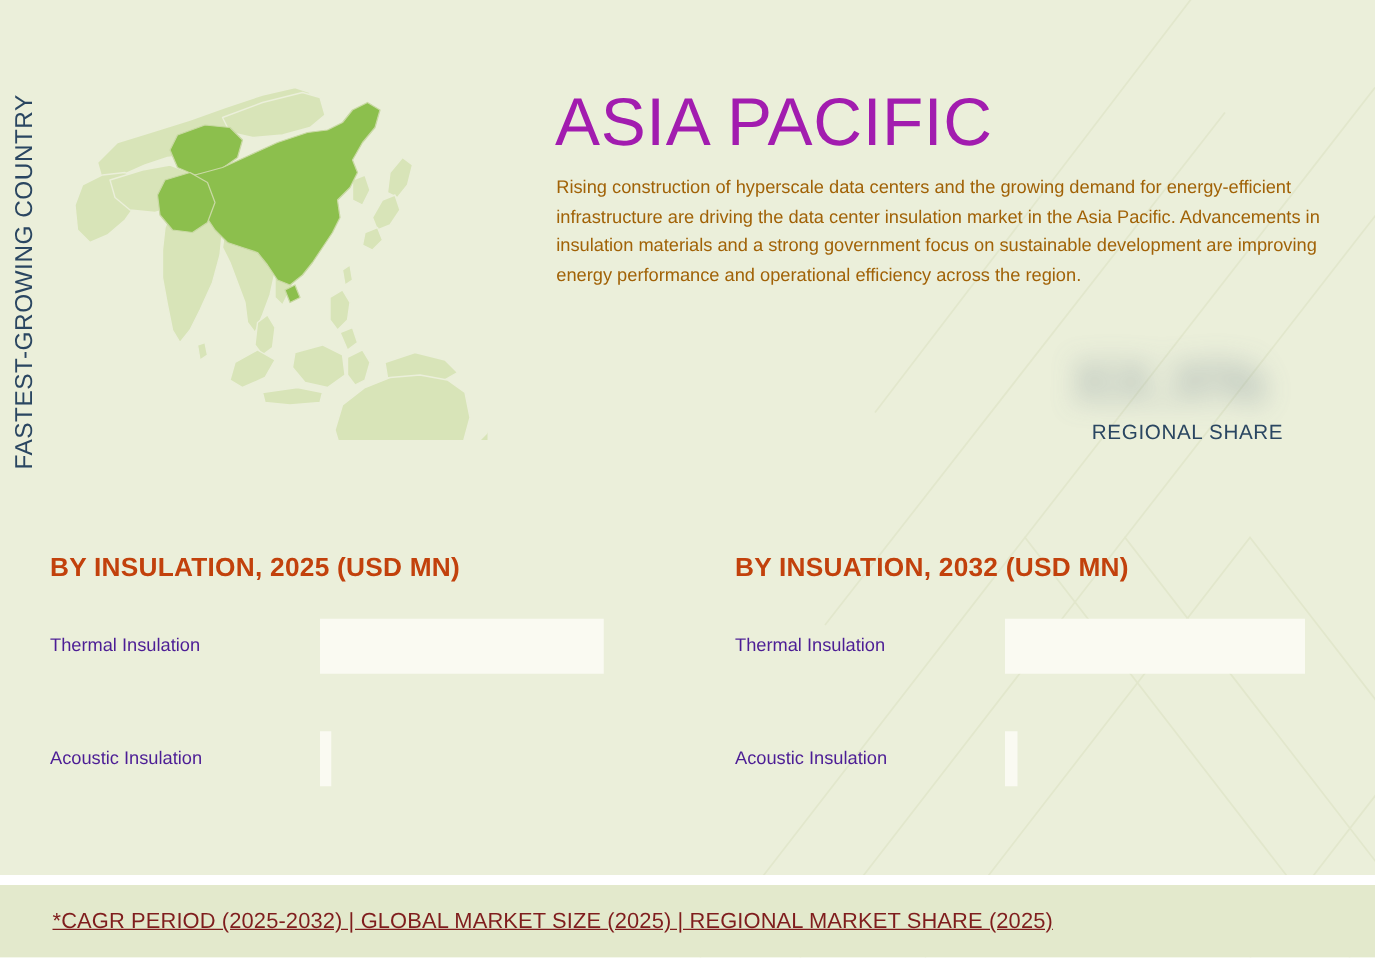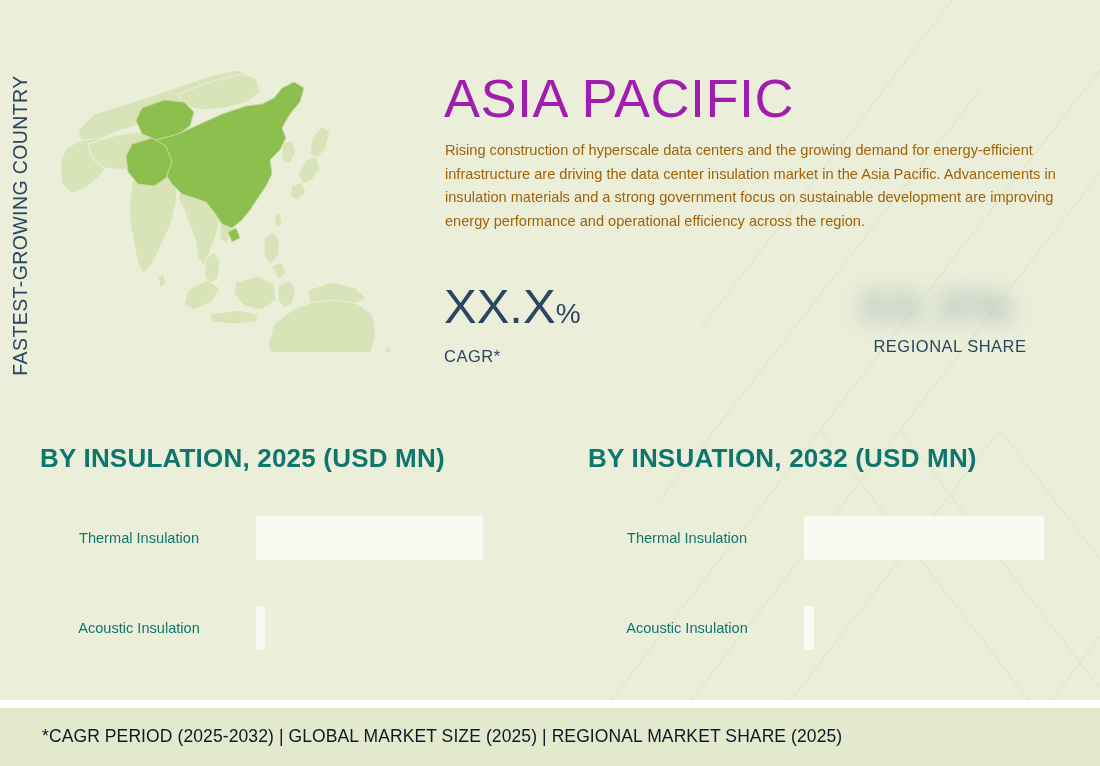--- a/index.html
+++ b/index.html
@@ -138,38 +138,38 @@
   #stat-size .stat-label { text-align:center; }
   #stat-share     { left:400px; width:220px; text-align:center; }
   #stat-share .stat-label { text-align:center; }
 
   
   .chart-block { position:absolute; z-index:5; }
   #chart-2025 { left:40px;  top:443px; width:500px; }
   #chart-2032 { left:588px; top:443px; width:500px; }
 
   .chart-title {
-    font-size:26px;
+    font-size:21px;
     font-weight:bold;
-    color:#0f766e;
+    color:#c2410c;
     letter-spacing:0.2px;
-    margin-bottom:42px;
+    margin-bottom:28px;
     white-space:nowrap;
   }
 
   .bar-row {
     display:flex;
     align-items:center;
     margin-bottom:46px;
     height:44px;
   }
   .bar-label {
     font-size:14.6px;
-    color:#0f766e;
-    text-align:center;
+    color:#4c1d95;
+    text-align:left;
     white-space:nowrap;
     flex:0 0 auto;
   }
   #chart-2025 .bar-label { width:198px; }
   #chart-2032 .bar-label { width:198px; }
 
   .bar-track {
     flex:1 1 auto;
     height:44px;
     position:relative;
@@ -194,24 +194,25 @@
     position:absolute;
     left:0; top:708px;
     width:1100px; height:58px;
     background:#E3E9CC;
     z-index:6;
   }
   #footer-text {
     position:absolute;
     left:42px; top:726px;
     font-size:17.5px;
-    color:#0f172a;
+    color:#7f1d1d;
     letter-spacing:0.1px;
     white-space:nowrap;
     z-index:7;
+    text-decoration:underline;
   }
 </style>
 </head>
 <body>
 
 <div id="infographic">
 
   <svg id="watermark" viewBox="0 0 1100 766" preserveAspectRatio="none" aria-hidden="true">
     <g stroke="#E2E7CC" stroke-width="1.4" fill="none">
       <path d="M 640 766 L 900 430 L 1160 766"></path>
@@ -306,26 +307,20 @@
         </g>
       </svg>
     </div>
 
 
     <h1 id="region-title">ASIA PACIFIC</h1>
     <p id="region-desc">Rising construction of hyperscale data centers and the growing demand for energy-efficient infrastructure are driving the data center insulation market in the Asia Pacific. Advancements in insulation materials and a strong government focus on sustainable development are improving energy performance and operational efficiency across the region.</p>
 
     <div id="stats-row">
 
-      <div class="stat" id="stat-cagr">
-        <div class="stat-value">
-          <span>XX.X</span><span class="pct">%</span>
-        </div>
-        <div class="stat-label">CAGR*</div>
-      </div>
 
 
       <div class="stat" id="stat-share">
         <div class="stat-blur">
           <span>XX.X%</span>
         </div>
         <div class="stat-label">REGIONAL SHARE</div>
       </div>
 
     </div>

